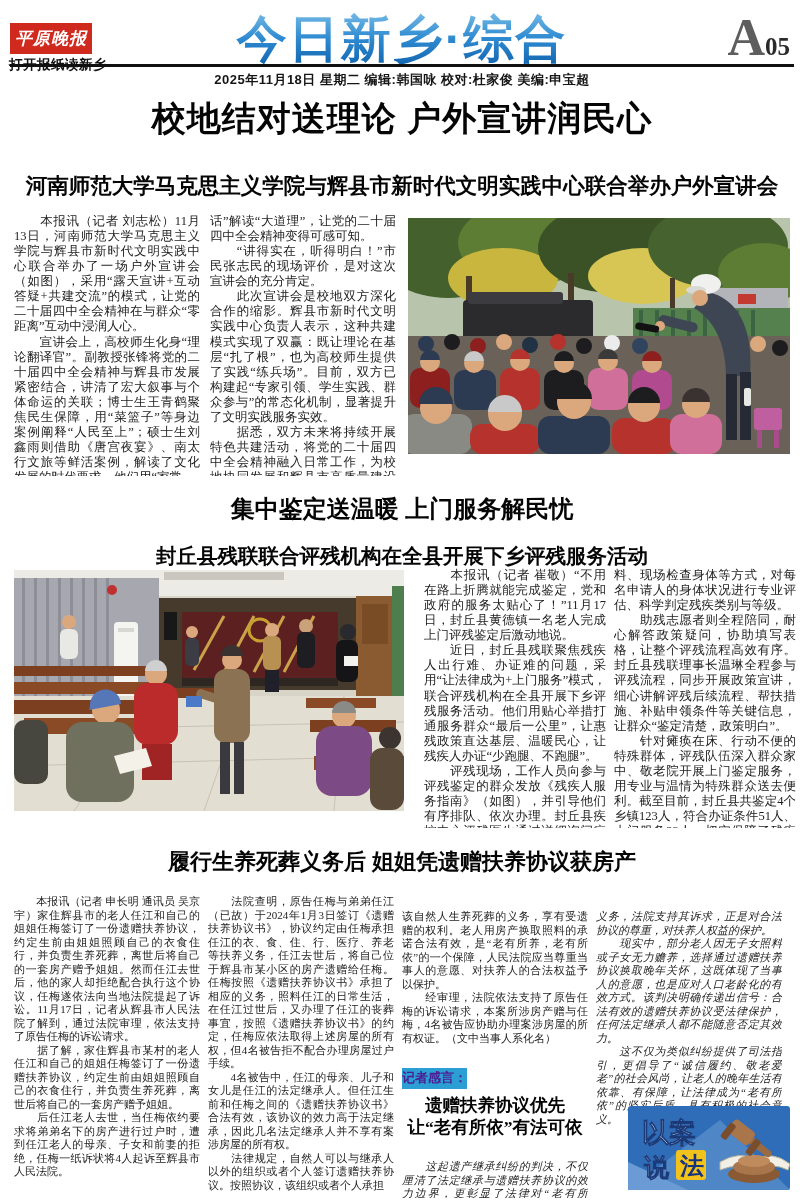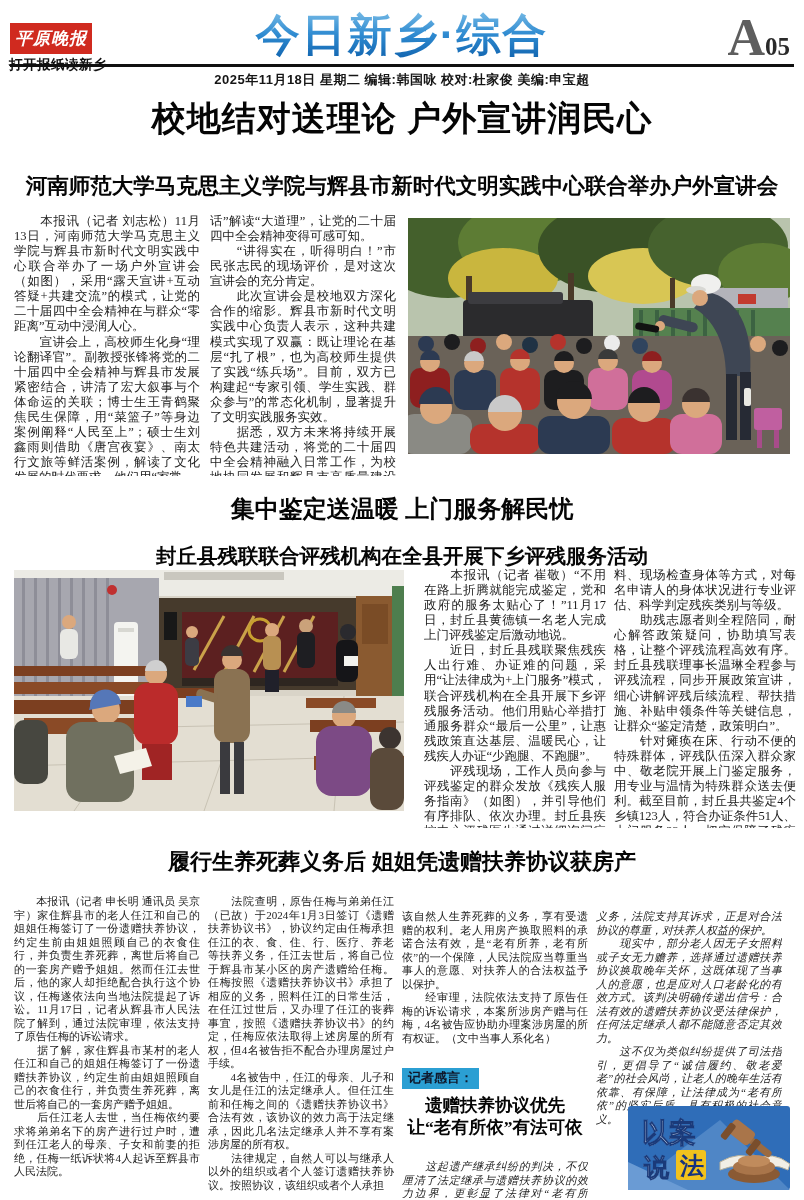--- a/index.html
+++ b/index.html
@@ -5,21 +5,21 @@
   html,body{margin:0;padding:0;background:#e9e9e9;}
   #page{position:relative;width:804px;height:1200px;background:#ffffff;margin:0 auto;overflow:hidden;
         font-family:"Liberation Serif","DejaVu Serif",serif;color:#1b1b1b;}
 
   
   .logo-box{position:absolute;left:10px;top:23px;width:82px;height:31px;background:#d02a1f;
             display:flex;align-items:center;justify-content:center;}
   .logo-box span{color:#fff;font:italic 700 17px "DejaVu Serif",serif;letter-spacing:1px;}
   .logo-tagline{position:absolute;left:9px;top:56px;font:700 13.5px "Liberation Sans",sans-serif;color:#111;letter-spacing:0.5px;}
   .masthead-title{position:absolute;left:0;right:0;top:6px;text-align:center;
-      font-family:"Liberation Sans","DejaVu Sans",sans-serif;font-weight:900;font-size:44px;letter-spacing:2px;
+      font-family:"Liberation Sans","DejaVu Sans",sans-serif;font-weight:900;font-size:50px;letter-spacing:2px;
       background:linear-gradient(180deg,#85c4ea 0%,#2f8bd1 48%,#0a5ba7 100%);
       -webkit-background-clip:text;background-clip:text;color:transparent;}
   .page-number{position:absolute;right:14px;top:8px;font-family:"Liberation Serif",serif;}
   .page-number .big{font-size:52px;font-weight:700;color:#5e5e5e;}
   .page-number .small{font-size:25px;font-weight:700;color:#2a2a2a;}
   .header-rule{position:absolute;left:10px;top:64px;width:784px;height:3px;background:#101010;}
   .dateline{position:absolute;left:0;right:0;top:71px;text-align:center;
             font:700 13px "Liberation Sans",sans-serif;color:#151515;letter-spacing:0.5px;}
 
   
@@ -42,22 +42,22 @@
   .col-1{left:0;} .col-2{left:196px;}
   .a2-cols .col-2{left:190px;}
   .a3-c1{left:0;} .a3-c2{left:194px;} .a3-c3{left:388px;} .a3-c4{left:582px;}
 
   
   .photo{position:absolute;overflow:hidden;background:#ccc;}
   .a1-photo{left:408px;top:218px;width:382px;height:236px;}
   .a2-photo{left:14px;top:570px;width:390px;height:241px;}
 
   
-  .note-label{display:inline-block;background:#2b9fd3;color:#0f172a;
-              font:700 13px "Liberation Sans",sans-serif;padding:1px 6px 2px;margin-top:8px;}
+  .note-label{display:inline-block;background:#2b9fd3;color:#4c1d95;
+              font:700 13px "Liberation Sans",sans-serif;padding:1px 0 2px;margin-top:8px;}
   .note-title{margin-top:6px;text-align:center;font-weight:700;font-size:17.5px;line-height:1.25;
               font-family:"Liberation Serif",serif;color:#050505;white-space:pre-line;}
   .note-text{margin-top:6px;font-style:italic;font-size:11px;line-height:1.23;
              text-align:justify;white-space:pre-line;color:#1c1c1c;}
   .a3-c4 .note-text{margin-top:0;}
 
   
   .case-graphic{position:absolute;left:628px;top:1106px;width:162px;height:96px;}
 </style>
 </head>

